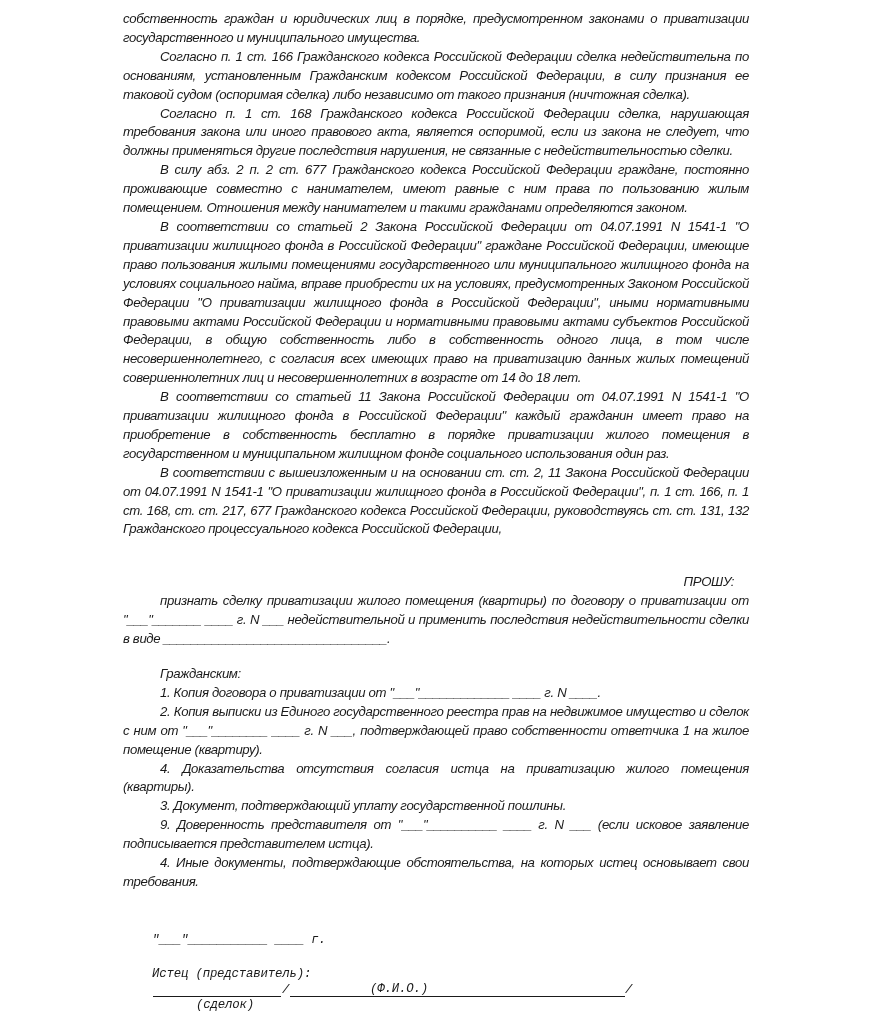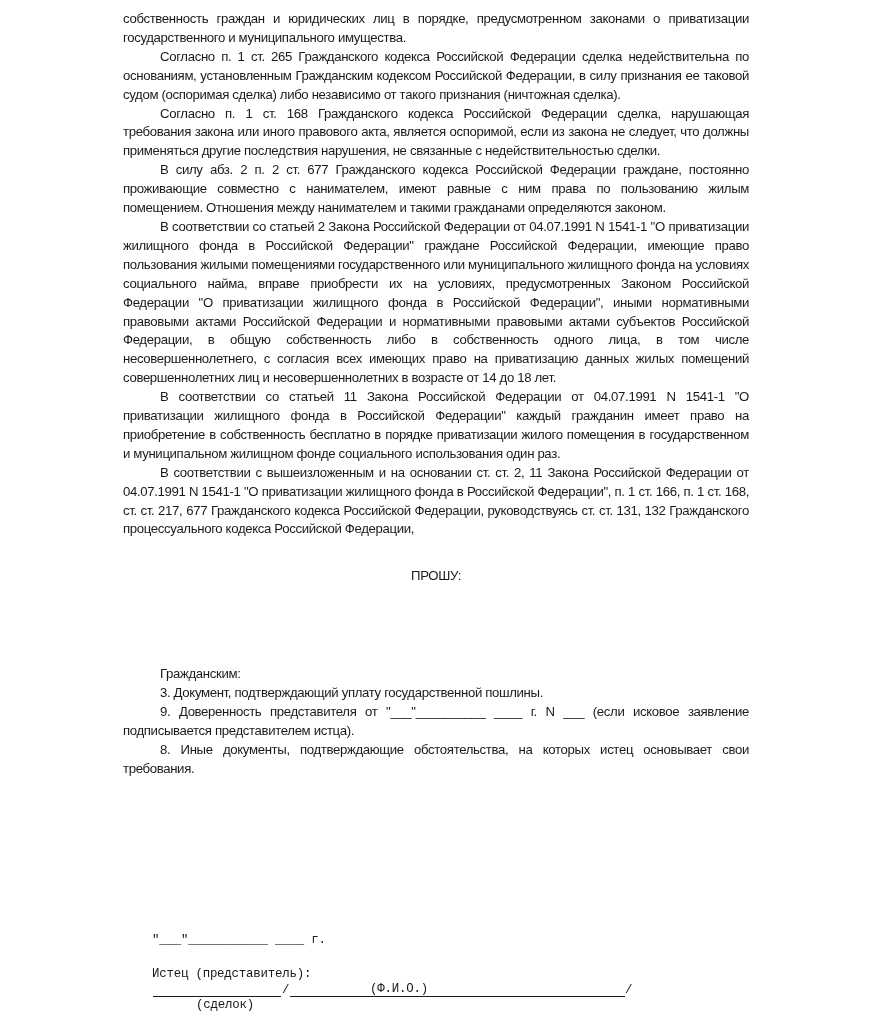--- a/index.html
+++ b/index.html
@@ -1,57 +1,63 @@
 <!DOCTYPE html>
 <html><head>
 <meta charset="utf-8">
 <style>
   html, body { margin: 0; padding: 0; background: #ffffff; }
   body { width: 870px; height: 1023px; overflow: hidden; position: relative; }
-  .page { position: absolute; left: 0; top: 0; width: 870px; height: 1023px; background: #fff; }
+  .page { position: absolute; left: 0; top: 0; width: 870px; height: 1023px; background: #fff; font-style: italic; }
   .body-text {
     position: absolute; left: 123px; width: 626px;
     font-family: "Liberation Sans", sans-serif;
     font-size: 13.2px; line-height: 18.9px; color: #1a1a1a;
     letter-spacing: -0.35px;
   }
   .p { margin: 0; text-align: justify; text-indent: 37px; }
   .p.noindent { text-indent: 0; }
-  .title { text-align: center; margin: 9px; text-indent: 0; }
+  .title { text-align: right; margin: 15px; text-indent: 0; }
   .mono {
     position: absolute; font-family: "Liberation Mono", monospace;
     font-size: 12.4px; color: #1a1a1a; white-space: pre; letter-spacing: -0.2px;
   }
   .sigline { position: absolute; height: 0; border-top: 1px solid #1a1a1a; }
 </style>
 </head>
 <body>
 
 <div class="page">
 
   <div class="body-text" style="top:10px;">
     <p class="p noindent">собственность граждан и юридических лиц в порядке, предусмотренном законами о приватизации государственного и муниципального имущества.</p>
-    <p class="p">Согласно п. 1 ст. 265 Гражданского кодекса Российской Федерации сделка недействительна по основаниям, установленным Гражданским кодексом Российской Федерации, в силу признания ее таковой судом (оспоримая сделка) либо независимо от такого признания (ничтожная сделка).</p>
+    <p class="p">Согласно п. 1 ст. 166 Гражданского кодекса Российской Федерации сделка недействительна по основаниям, установленным Гражданским кодексом Российской Федерации, в силу признания ее таковой судом (оспоримая сделка) либо независимо от такого признания (ничтожная сделка).</p>
     <p class="p">Согласно п. 1 ст. 168 Гражданского кодекса Российской Федерации сделка, нарушающая требования закона или иного правового акта, является оспоримой, если из закона не следует, что должны применяться другие последствия нарушения, не связанные с недействительностью сделки.</p>
     <p class="p">В силу абз. 2 п. 2 ст. 677 Гражданского кодекса Российской Федерации граждане, постоянно проживающие совместно с нанимателем, имеют равные с ним права по пользованию жилым помещением. Отношения между нанимателем и такими гражданами определяются законом.</p>
     <p class="p">В соответствии со статьей 2 Закона Российской Федерации от 04.07.1991 N 1541-1 "О приватизации жилищного фонда в Российской Федерации" граждане Российской Федерации, имеющие право пользования жилыми помещениями государственного или муниципального жилищного фонда на условиях социального найма, вправе приобрести их на условиях, предусмотренных Законом Российской Федерации "О приватизации жилищного фонда в Российской Федерации", иными нормативными правовыми актами Российской Федерации и нормативными правовыми актами субъектов Российской Федерации, в общую собственность либо в собственность одного лица, в том числе несовершеннолетнего, с согласия всех имеющих право на приватизацию данных жилых помещений совершеннолетних лиц и несовершеннолетних в возрасте от 14 до 18 лет.</p>
     <p class="p">В соответствии со статьей 11 Закона Российской Федерации от 04.07.1991 N 1541-1 "О приватизации жилищного фонда в Российской Федерации" каждый гражданин имеет право на приобретение в собственность бесплатно в порядке приватизации жилого помещения в государственном и муниципальном жилищном фонде социального использования один раз.</p>
     <p class="p">В соответствии с вышеизложенным и на основании ст. ст. 2, 11 Закона Российской Федерации от 04.07.1991 N 1541-1 "О приватизации жилищного фонда в Российской Федерации", п. 1 ст. 166, п. 1 ст. 168, ст. ст. 217, 677 Гражданского кодекса Российской Федерации, руководствуясь ст. ст. 131, 132 Гражданского процессуального кодекса Российской Федерации,</p>
   </div>
 
   <div class="body-text" style="top:558px;">
     <p class="title">ПРОШУ:</p>
   </div>
 
+  <div class="body-text" style="top:592px;">
+    <p class="p">признать сделку приватизации жилого помещения (квартиры) по договору о приватизации от "___"_______ ____ г. N ___ недействительной и применить последствия недействительности сделки в виде ________________________________.</p>
+  </div>
 
   <div class="body-text" style="top:665px;">
     <p class="p">Гражданским:</p>
+    <p class="p">1. Копия договора о приватизации от "___"_____________ ____ г. N ____.</p>
+    <p class="p">2. Копия выписки из Единого государственного реестра прав на недвижимое имущество и сделок с ним от "___"________ ____ г. N ___, подтверждающей право собственности ответчика 1 на жилое помещение (квартиру).</p>
+    <p class="p">4. Доказательства отсутствия согласия истца на приватизацию жилого помещения (квартиры).</p>
     <p class="p">3. Документ, подтверждающий уплату государственной пошлины.</p>
     <p class="p">9. Доверенность представителя от "___"__________ ____ г. N ___ (если исковое заявление подписывается представителем истца).</p>
-    <p class="p">8. Иные документы, подтверждающие обстоятельства, на которых истец основывает свои требования.</p>
+    <p class="p">4. Иные документы, подтверждающие обстоятельства, на которых истец основывает свои требования.</p>
   </div>
 
   <div>
     <div class="mono" style="left:152px; top:933px;">"___"___________ ____ г.</div>
     <div class="mono" style="left:152px; top:967px;">Истец (представитель):</div>
     <div class="sigline" style="left:153px; top:996px; width:128px;"></div>
     <div class="mono" style="left:282px; top:983px;">/</div>
     <div class="sigline" style="left:290px; top:996px; width:335px;"></div>
     <div class="mono" style="left:625px; top:983px;">/</div>
     <div class="mono" style="left:196px; top:998px;">(сделок)</div>

